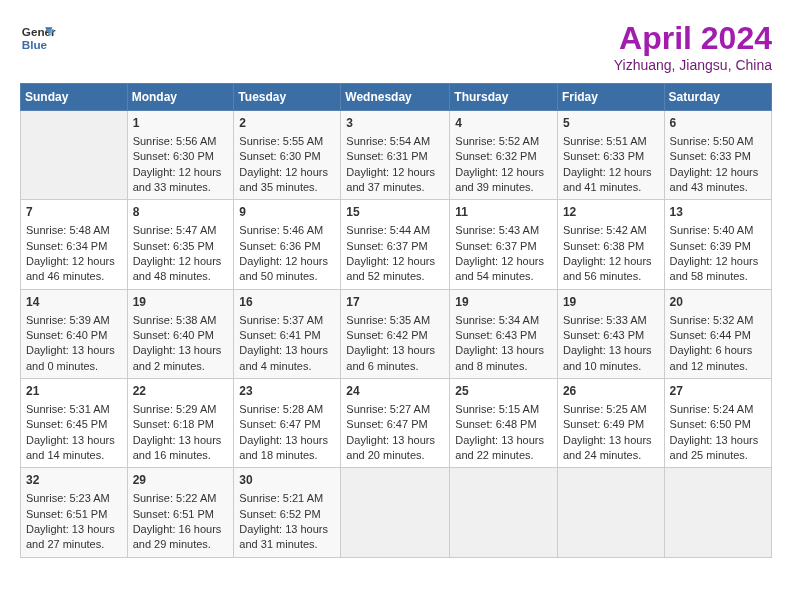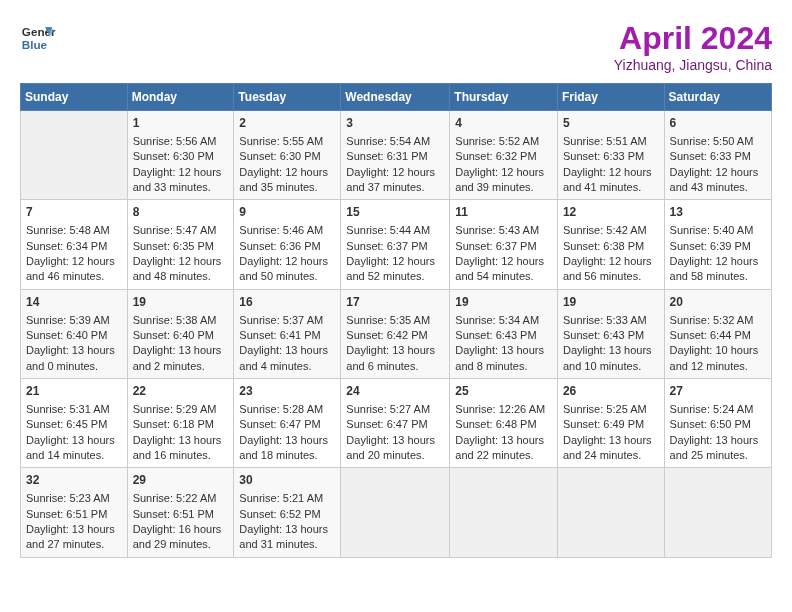--- a/index.html
+++ b/index.html
@@ -224,21 +224,21 @@
         <td>
           <span class="day-number">19</span>
           <span>Sunrise: 5:33 AM</span><br>
           <span>Sunset: 6:43 PM</span><br>
           <span>Daylight: 13 hours and 10 minutes.</span>
         </td>
         <td>
           <span class="day-number">20</span>
           <span>Sunrise: 5:32 AM</span><br>
           <span>Sunset: 6:44 PM</span><br>
-          <span>Daylight: 10 hours and 12 minutes.</span>
+          <span>Daylight: 6 hours and 12 minutes.</span>
         </td>
       </tr>
       <tr>
         <td>
           <span class="day-number">21</span>
           <span>Sunrise: 5:31 AM</span><br>
           <span>Sunset: 6:45 PM</span><br>
           <span>Daylight: 13 hours and 14 minutes.</span>
         </td>
         <td>
@@ -254,21 +254,21 @@
           <span>Daylight: 13 hours and 18 minutes.</span>
         </td>
         <td>
           <span class="day-number">24</span>
           <span>Sunrise: 5:27 AM</span><br>
           <span>Sunset: 6:47 PM</span><br>
           <span>Daylight: 13 hours and 20 minutes.</span>
         </td>
         <td>
           <span class="day-number">25</span>
-          <span>Sunrise: 12:26 AM</span><br>
+          <span>Sunrise: 5:15 AM</span><br>
           <span>Sunset: 6:48 PM</span><br>
           <span>Daylight: 13 hours and 22 minutes.</span>
         </td>
         <td>
           <span class="day-number">26</span>
           <span>Sunrise: 5:25 AM</span><br>
           <span>Sunset: 6:49 PM</span><br>
           <span>Daylight: 13 hours and 24 minutes.</span>
         </td>
         <td>

